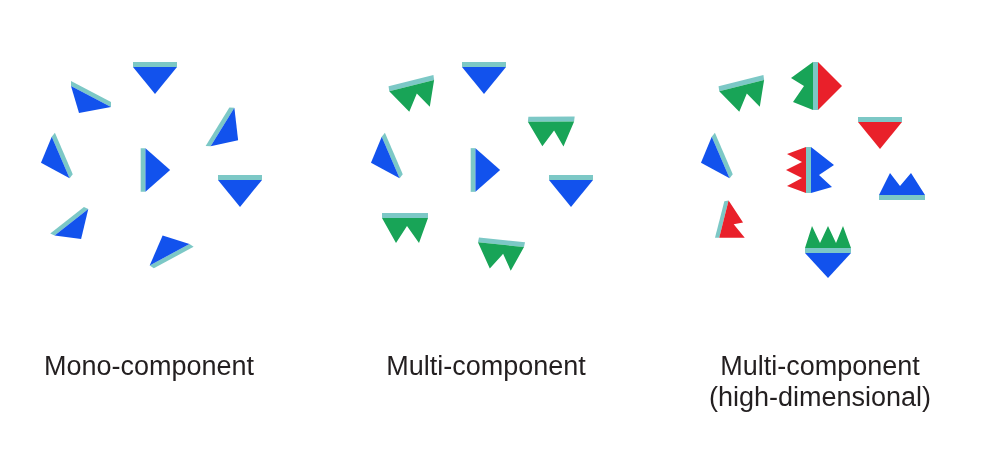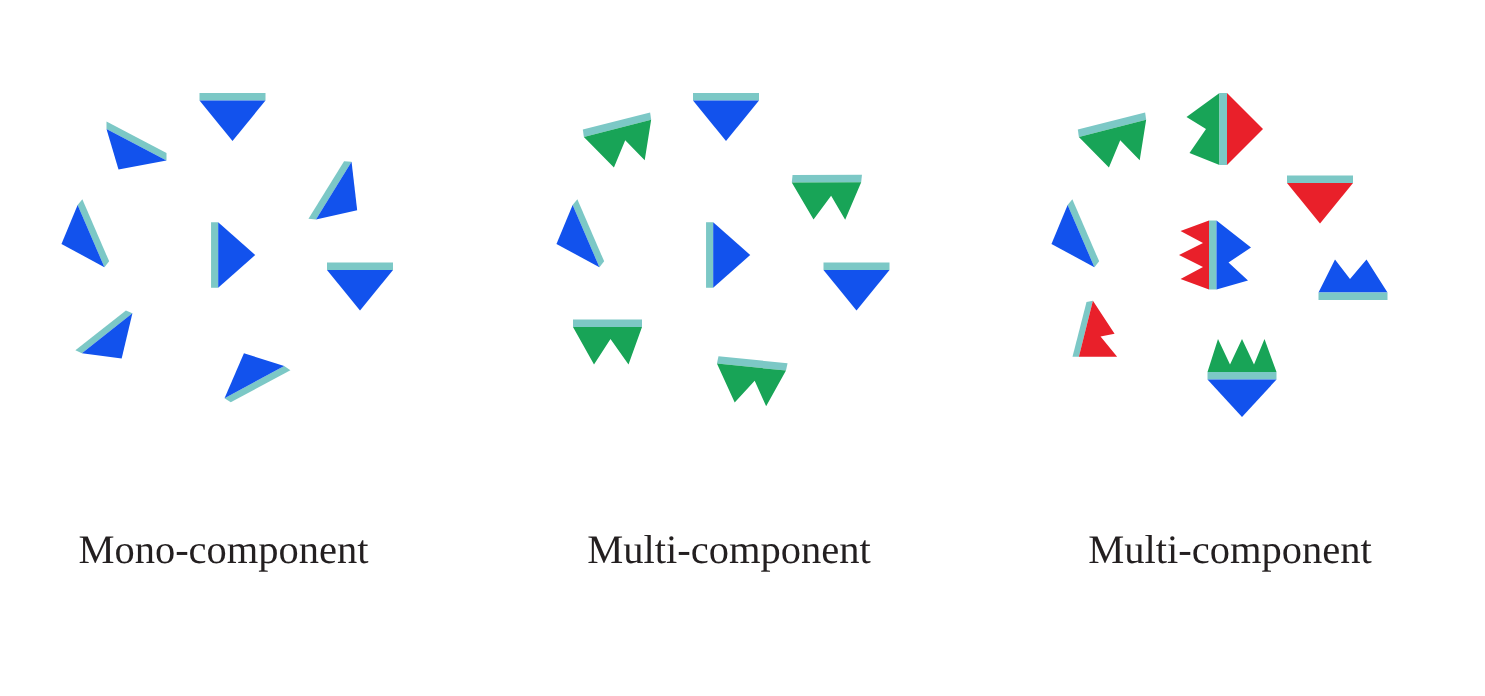--- a/index.html
+++ b/index.html
@@ -1,17 +1,17 @@
 <!DOCTYPE html>
 <html><head>
 <meta charset="utf-8">
 <style>
   html,body{margin:0;padding:0;background:#ffffff;}
   .figure{position:relative;width:990px;height:464px;background:#ffffff;overflow:hidden;
-          font-family:Liberation Serif, serif;border-radius:20px;}
+          font-family:Liberation Sans, sans-serif;border-radius:20px;}
   .group{position:absolute;top:0;width:330px;height:464px;}
   .g0{left:0;} .g1{left:330px;} .g2{left:660px;}
   .cluster{position:absolute;top:0;left:0;}
   .label{position:absolute;top:351px;width:100%;text-align:center;
          font-size:27px;line-height:31px;color:#231f20;}
   .g0 .label{transform:translateX(-16px);}
   .g1 .label{transform:translateX(-9px);}
   .g2 .label{transform:translateX(-5px);}
 </style>
 </head>
@@ -133,16 +133,17 @@
           <polygon points="-4,-23 13,3 2,5 15,21 -15,21" fill="#e9202a"></polygon>
         </g>
         <g transform="translate(168,252) rotate(0) scale(1)">
           <polygon points="-23,-4 -16,-26 -8,-9 0,-26 8,-9 15,-26 23,-4" fill="#18a457"></polygon>
           <polygon points="-23,-4 23,-4 23,1 -23,1" fill="#7cc8c6"></polygon>
           <polygon points="-23,1 23,1 0,26" fill="#1252ed"></polygon>
         </g>
       </svg>
     <div class="label" style="color: rgb(35, 31, 32);">
       <div>Multi-component</div>
+      <div>(high-dimensional)</div>
     </div>
   </div>
 
 </div>
 
 </body></html>

